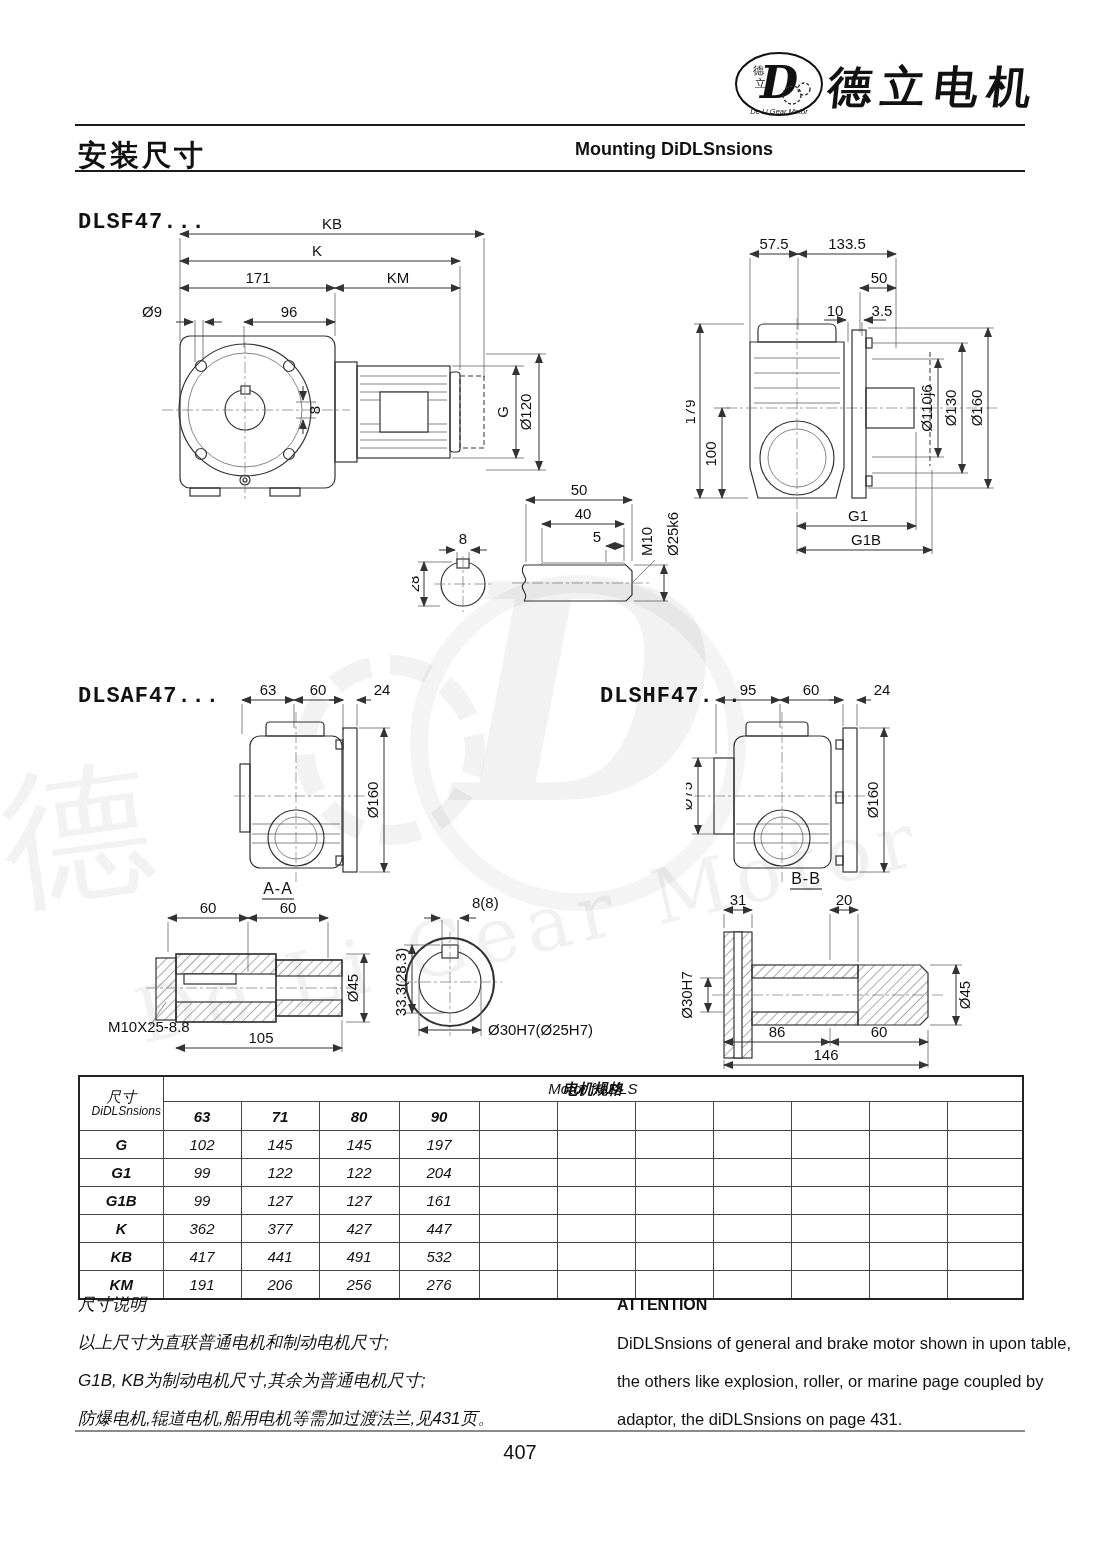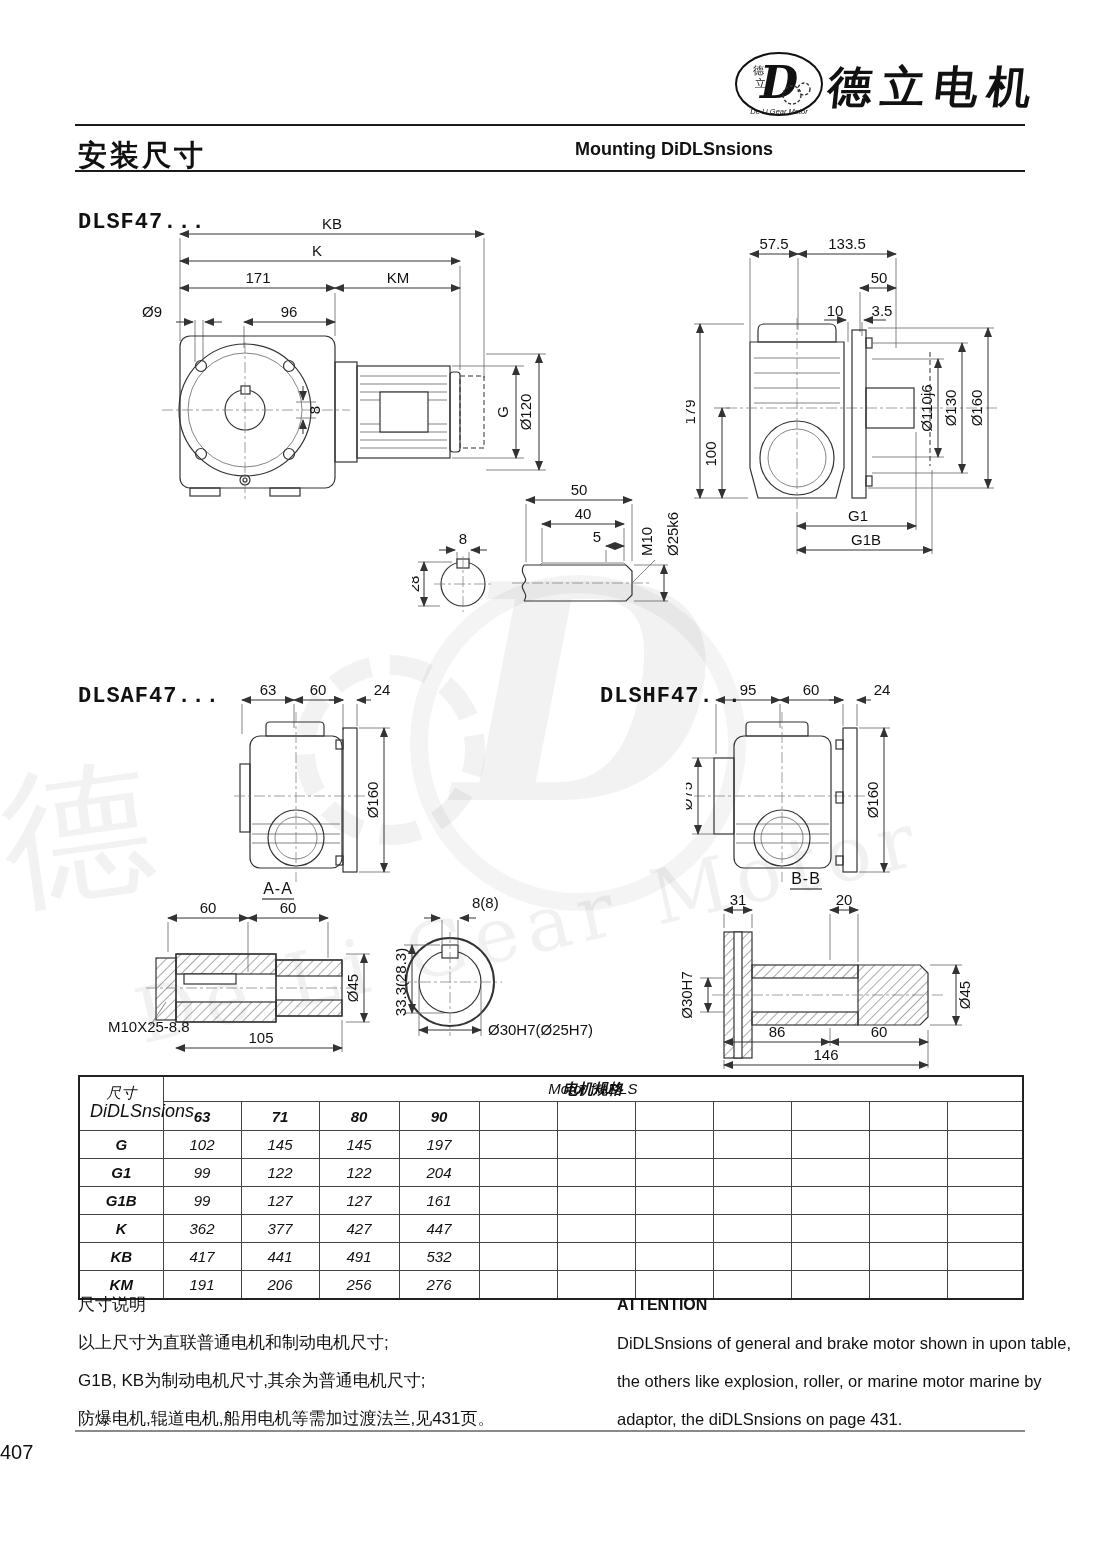--- a/index.html
+++ b/index.html
@@ -37,35 +37,35 @@
   .dwg text.sec{font-size:16px;letter-spacing:1px;}
 
   
   .dims-table{position:absolute;left:78px;top:1075px;width:944px;border-collapse:collapse;
               table-layout:fixed;border:2px solid #222;font-style:italic;}
   .dims-table td{border:1px solid #444;height:27px;text-align:center;font-size:15px;padding:0;}
   .dims-table tr.hr1 td{height:24px;}
   .dims-table tr.hr2 td{height:28px;font-weight:bold;}
   .c-first{font-size:14px;line-height:1.1;}
   .c-first .rh-cn{font-size:15px;}
-  .c-first .rh-en{font-size:18px;padding-left:10px;}
+  .c-first .rh-en{font-size:12px;padding-left:10px;}
   .c-group{position:relative;text-align:left;}
   .g-cn{font-weight:bold;padding-left:0;font-size:15px;}
   .g-en{position:absolute;left:0;right:0;top:0;bottom:0;text-align:center;line-height:24px;font-weight:normal;}
   .c-lab{font-weight:bold;}
 
   
   .notes-cn{position:absolute;left:78px;top:1294px;font-size:17px;}
-  .notes-cn p{margin:0 0 16px 0;line-height:22px;}
+  .notes-cn p{margin:0 0 16px 0;line-height:22px;font-style:italic;}
   .notes-en{position:absolute;left:617px;top:1294px;font-size:16.5px;}
   .notes-en p{margin:0 0 16px 0;line-height:22px;}
   .notes-en .nt{font-weight:bold;font-size:16px;}
 
   .footer-rule{position:absolute;left:75px;top:1430px;width:950px;height:2px;background:#8a8a8a;}
-  .pageno{position:absolute;left:0;top:1441px;width:1040px;text-align:left;font-size:20px;}
+  .pageno{position:absolute;left:0;top:1441px;width:1040px;text-align:center;font-size:20px;}
 </style>
 </head>
 <body>
 
 <div class="page">
 
   <div class="wm wm-ring"></div>
   <div class="wm wm-gear"></div>
   <div class="wm wm-d">D</div>
   <div class="wm wm-cn">德</div>
@@ -632,20 +632,20 @@
 
   <div class="notes-cn">
     <p>尺寸说明</p>
     <p>以上尺寸为直联普通电机和制动电机尺寸;</p>
     <p>G1B, KB为制动电机尺寸,其余为普通电机尺寸;</p>
     <p>防爆电机,辊道电机,船用电机等需加过渡法兰,见431页。</p>
   </div>
   <div class="notes-en">
     <p class="nt">ATTENTION</p>
     <p>DiDLSnsions of general and brake motor shown in upon table,</p>
-    <p>the others like explosion, roller, or marine motor marine by</p>
+    <p>the others like explosion, roller, or marine page coupled by</p>
     <p>adaptor, the diDLSnsions on page 431.</p>
   </div>
 
   <div class="footer-rule"></div>
   <div class="pageno">407</div>
 
 </div>
 
 </body></html>

